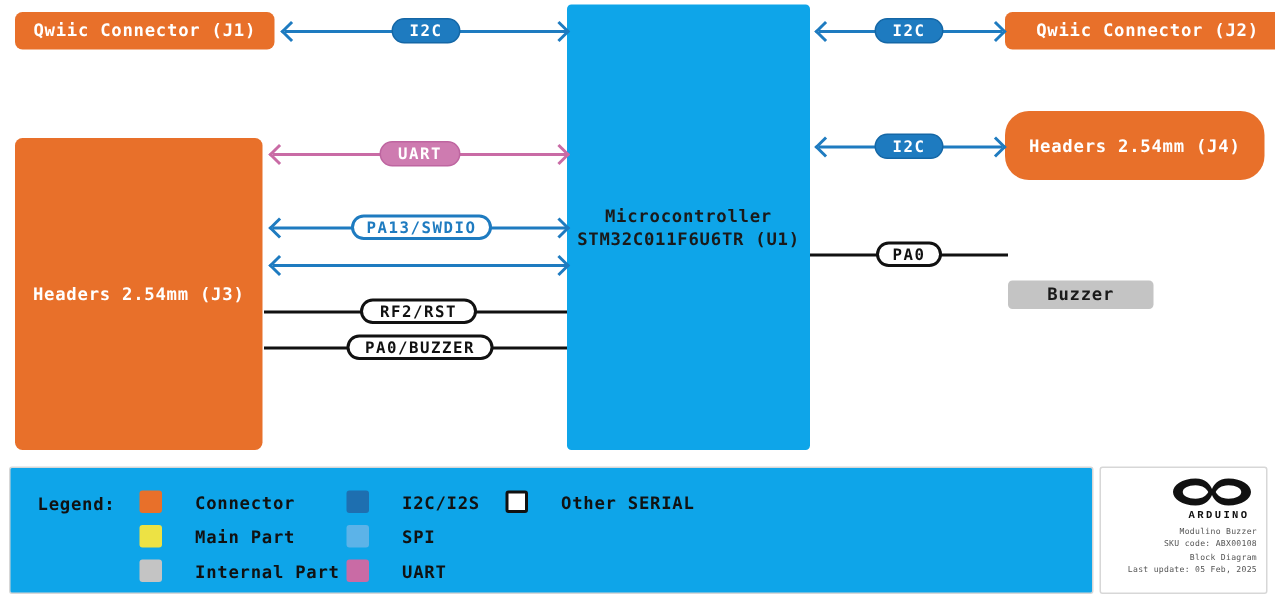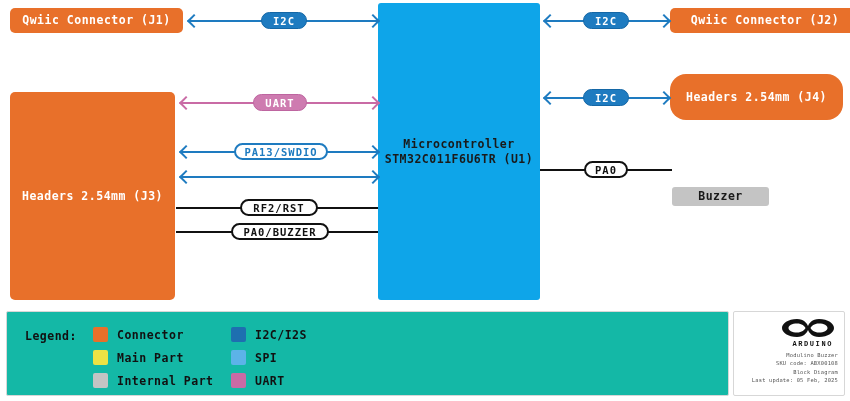--- a/index.html
+++ b/index.html
@@ -111,37 +111,37 @@
 
   
   #legend-panel {
     position: absolute;
     left: 6px;
     top: 311px;
     width: 723px;
     height: 85px;
     box-sizing: border-box;
     border: 1px solid #d7d7d7;
-    background: #14b8a6;
+    background: #0ea5e9;
     border-radius: 2px;
   }
   .legend-title {
     position: absolute;
     left: 18px;
     top: 17px;
     font-size: 11.5px;
     font-weight: bold;
     color: #111111;
     letter-spacing: 0.5px;
   }
   .legend-row {
     position: absolute;
     display: flex;
     align-items: center;
-    gap: 9px;
+    gap: 22px;
   }
   .swatch {
     width: 15px;
     height: 15px;
     border-radius: 2px;
     flex: 0 0 auto;
   }
   .swatch.outline {
     background: #ffffff;
     border: 2px solid #111111;
@@ -301,20 +301,24 @@
     </div>
     <div class="legend-row" style="left:224px; top:38px;justify-content:flex-end;">
       <span class="swatch" style="background:#5CB3E8;"></span>
       <span class="legend-label">SPI</span>
     </div>
     <div class="legend-row" style="left:224px; top:61px;">
       <span class="swatch" style="background:#C96BA5;"></span>
       <span class="legend-label">UART</span>
     </div>
 
+    <div class="legend-row" style="left:330px; top:15px;">
+      <span class="swatch outline"></span>
+      <span class="legend-label">Other SERIAL</span>
+    </div>
   </div>
 
   <div id="title-block">
     <div id="arduino-logo">
       <svg width="56" height="22" viewBox="0 0 112 44">
         <path d="M34 4 C16 4 4 13 4 22 C4 31 16 40 34 40 C48 40 54 31 56 26 C58 31 64 40 78 40 C96 40 108 31 108 22 C108 13 96 4 78 4 C64 4 58 13 56 18 C54 13 48 4 34 4 Z M34 13 C44 13 49 18 51 22 C49 26 44 31 34 31 C24 31 17 27 17 22 C17 17 24 13 34 13 Z M78 13 C88 13 95 17 95 22 C95 27 88 31 78 31 C68 31 63 26 61 22 C63 18 68 13 78 13 Z" fill="#111111"></path>
         <rect x="22" y="20" width="16" height="4" fill="#ffffff"></rect>
         <rect x="74" y="20" width="16" height="4" fill="#ffffff"></rect>
         <rect x="80" y="14" width="4" height="16" fill="#ffffff"></rect>
       </svg>

